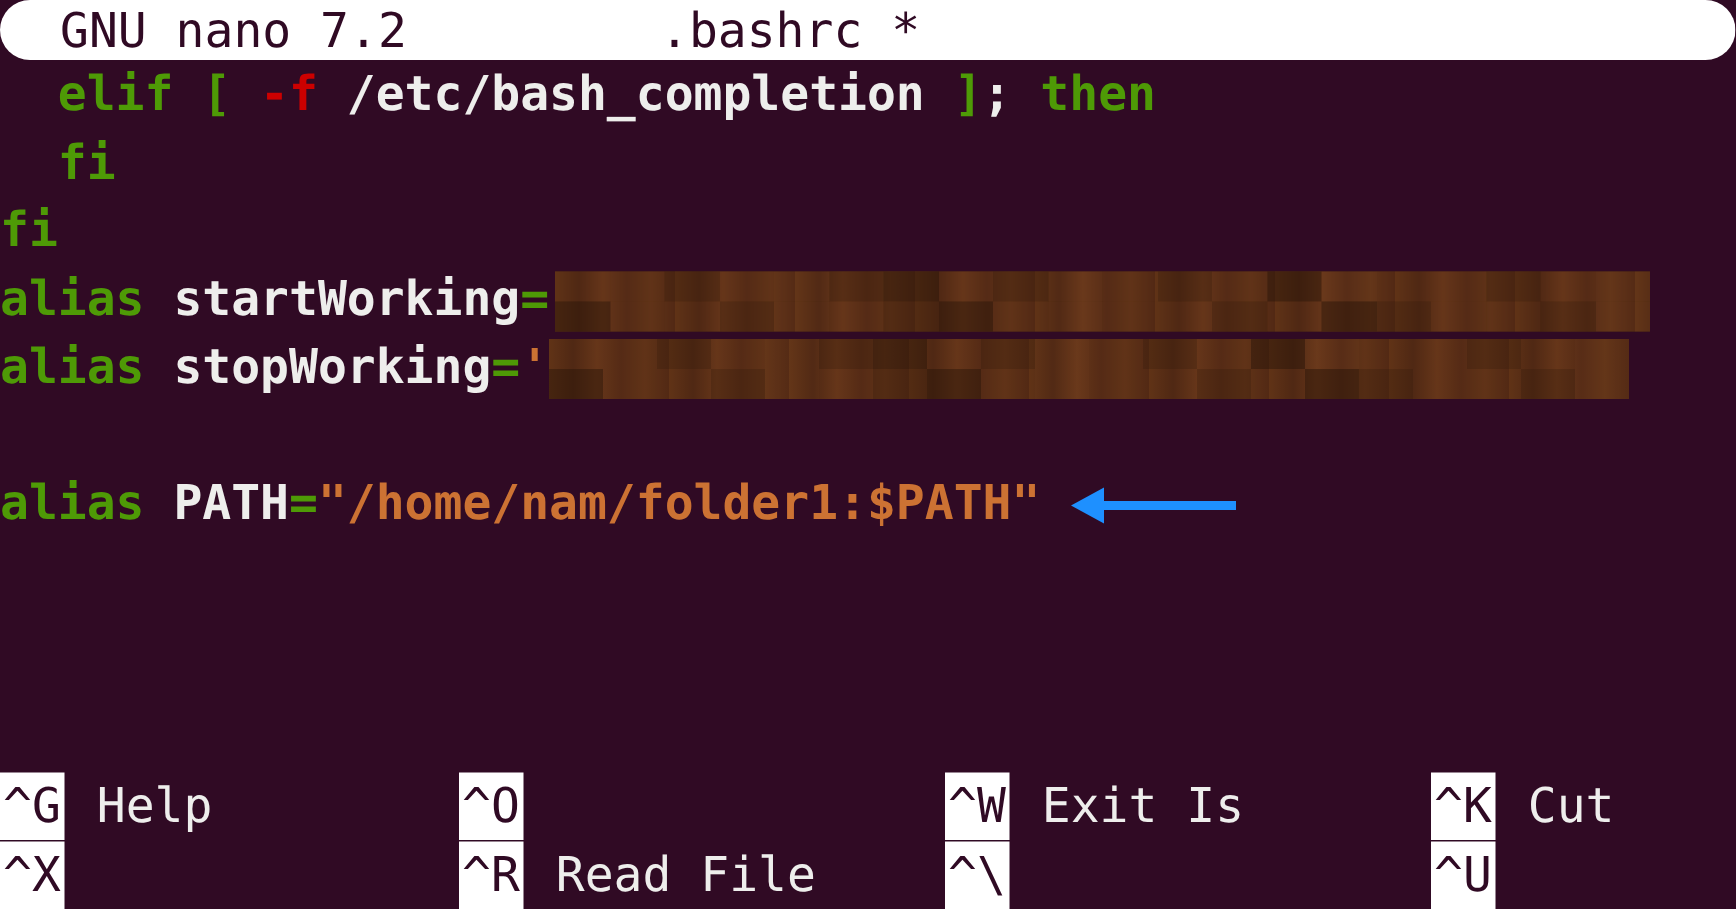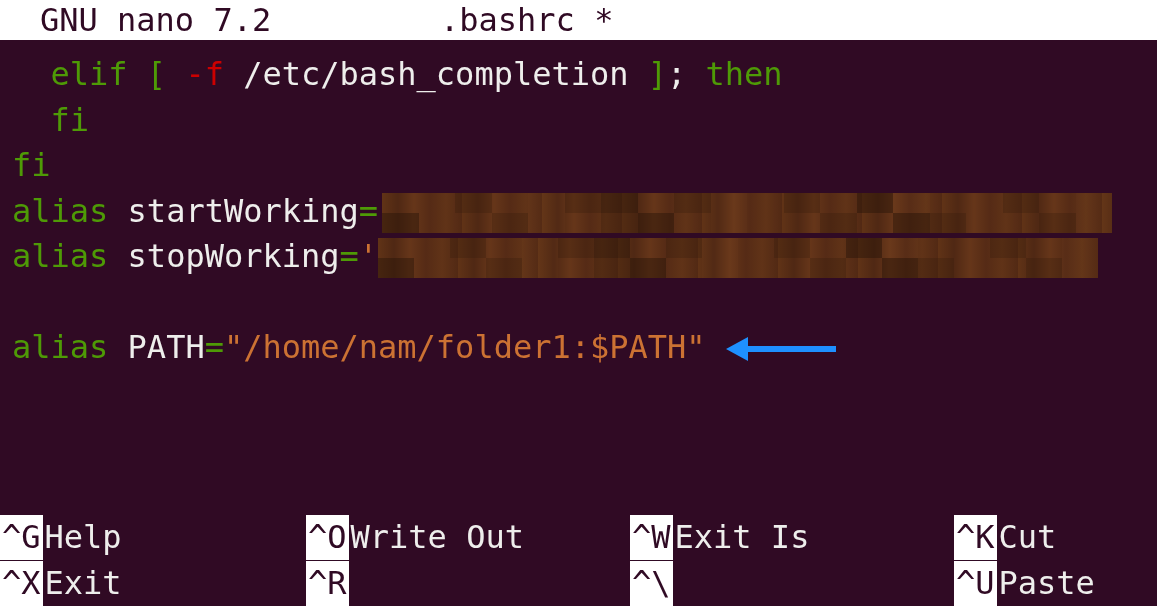--- a/index.html
+++ b/index.html
@@ -18,36 +18,38 @@
       position: relative;
     }
     .titlebar {
       background: #ffffff;
       color: #300a24;
       height: 40px;
       display: flex;
       align-items: center;
       padding-left: 40px;
       position: relative;
+      border-radius: 20px;
     }
     .titlebar-left {
       position: absolute;
       left: 40px;
       top: 0;
       line-height: 40px;
     }
     .titlebar-center {
       position: absolute;
       left: 440px;
       top: 0;
       line-height: 40px;
     }
     .content {
-      padding: 12px;
+      padding: 0;
       color: #eeeeec;
+      font-weight: bold;
     }
     .line {
       white-space: pre;
       height: 45.5px;
     }
     .green { color: #4e9a06; }
     .orange { color: #cc7233; }
     .red { color: #cc0000; }
     
     .redacted {
@@ -124,21 +126,21 @@
       display: flex;
       align-items: center;
     }
     .key {
       background: #ffffff;
       color: #300a24;
       padding: 0 2px;
       display: inline-block;
     }
     .label {
-      margin-left: 2px;
+      margin-left: 22px;
     }
     .sc1 { width: 306px; }
     .sc2 { width: 324px; }
     .sc3 { width: 324px; }
     .sc4 { width: auto; }
   </style>
 </head>
 <body>
 
 <div class="titlebar">
@@ -157,40 +159,38 @@
 </div>
 
 <div class="shortcuts">
   <div class="shortcut-row">
     <div class="shortcut sc1">
       <span class="key">^G</span>
       <span class="label">Help</span>
     </div>
     <div class="shortcut sc2">
       <span class="key">^O</span>
-      <span class="label">Write Out</span>
     </div>
     <div class="shortcut sc3">
       <span class="key">^W</span>
       <span class="label">Exit Is</span>
     </div>
     <div class="shortcut sc4">
       <span class="key">^K</span>
       <span class="label">Cut</span>
     </div>
   </div>
   <div class="shortcut-row">
     <div class="shortcut sc1">
       <span class="key">^X</span>
-      <span class="label">Exit</span>
     </div>
     <div class="shortcut sc2">
       <span class="key">^R</span>
+      <span class="label">Read File</span>
     </div>
     <div class="shortcut sc3">
       <span class="key">^\</span>
     </div>
     <div class="shortcut sc4">
       <span class="key">^U</span>
-      <span class="label">Paste</span>
     </div>
   </div>
 </div>
 
 </body></html>

